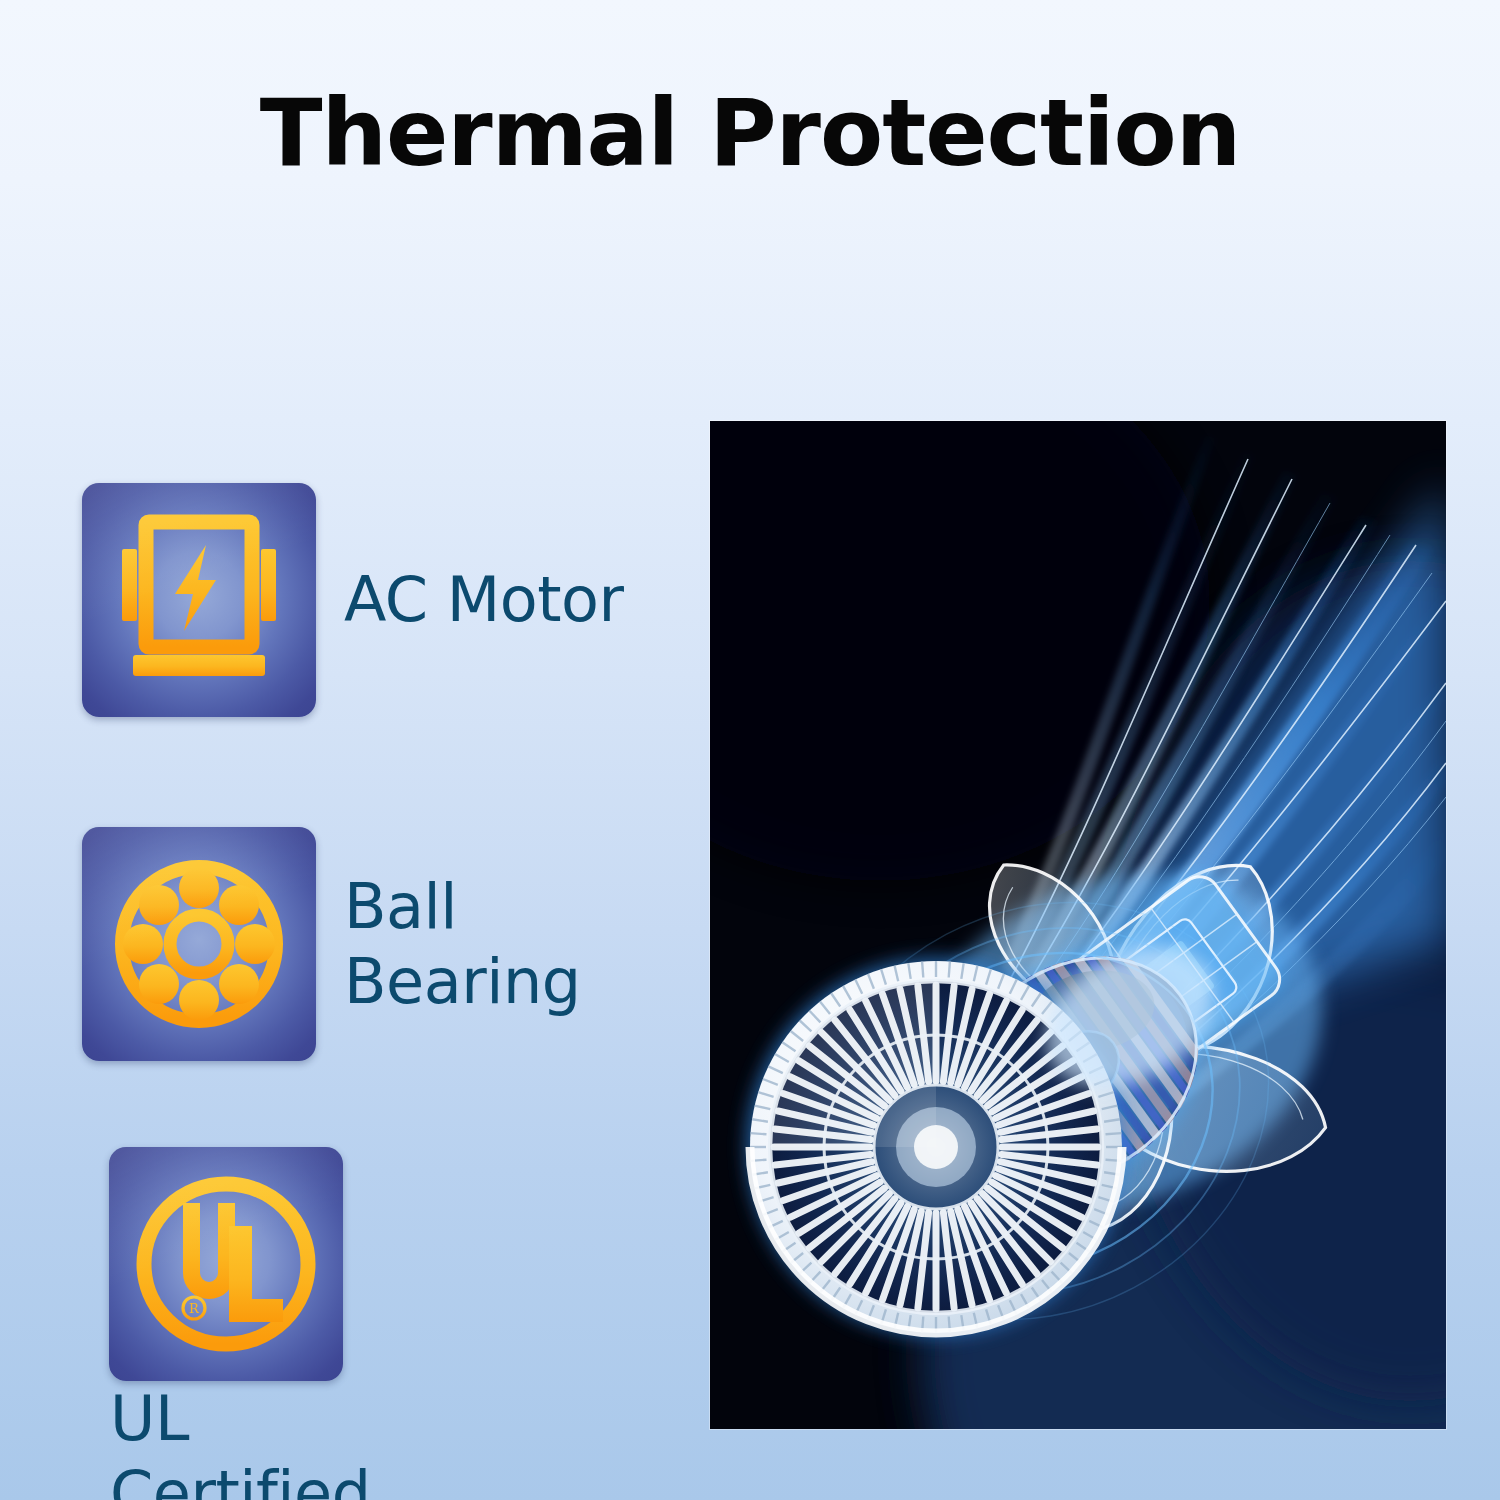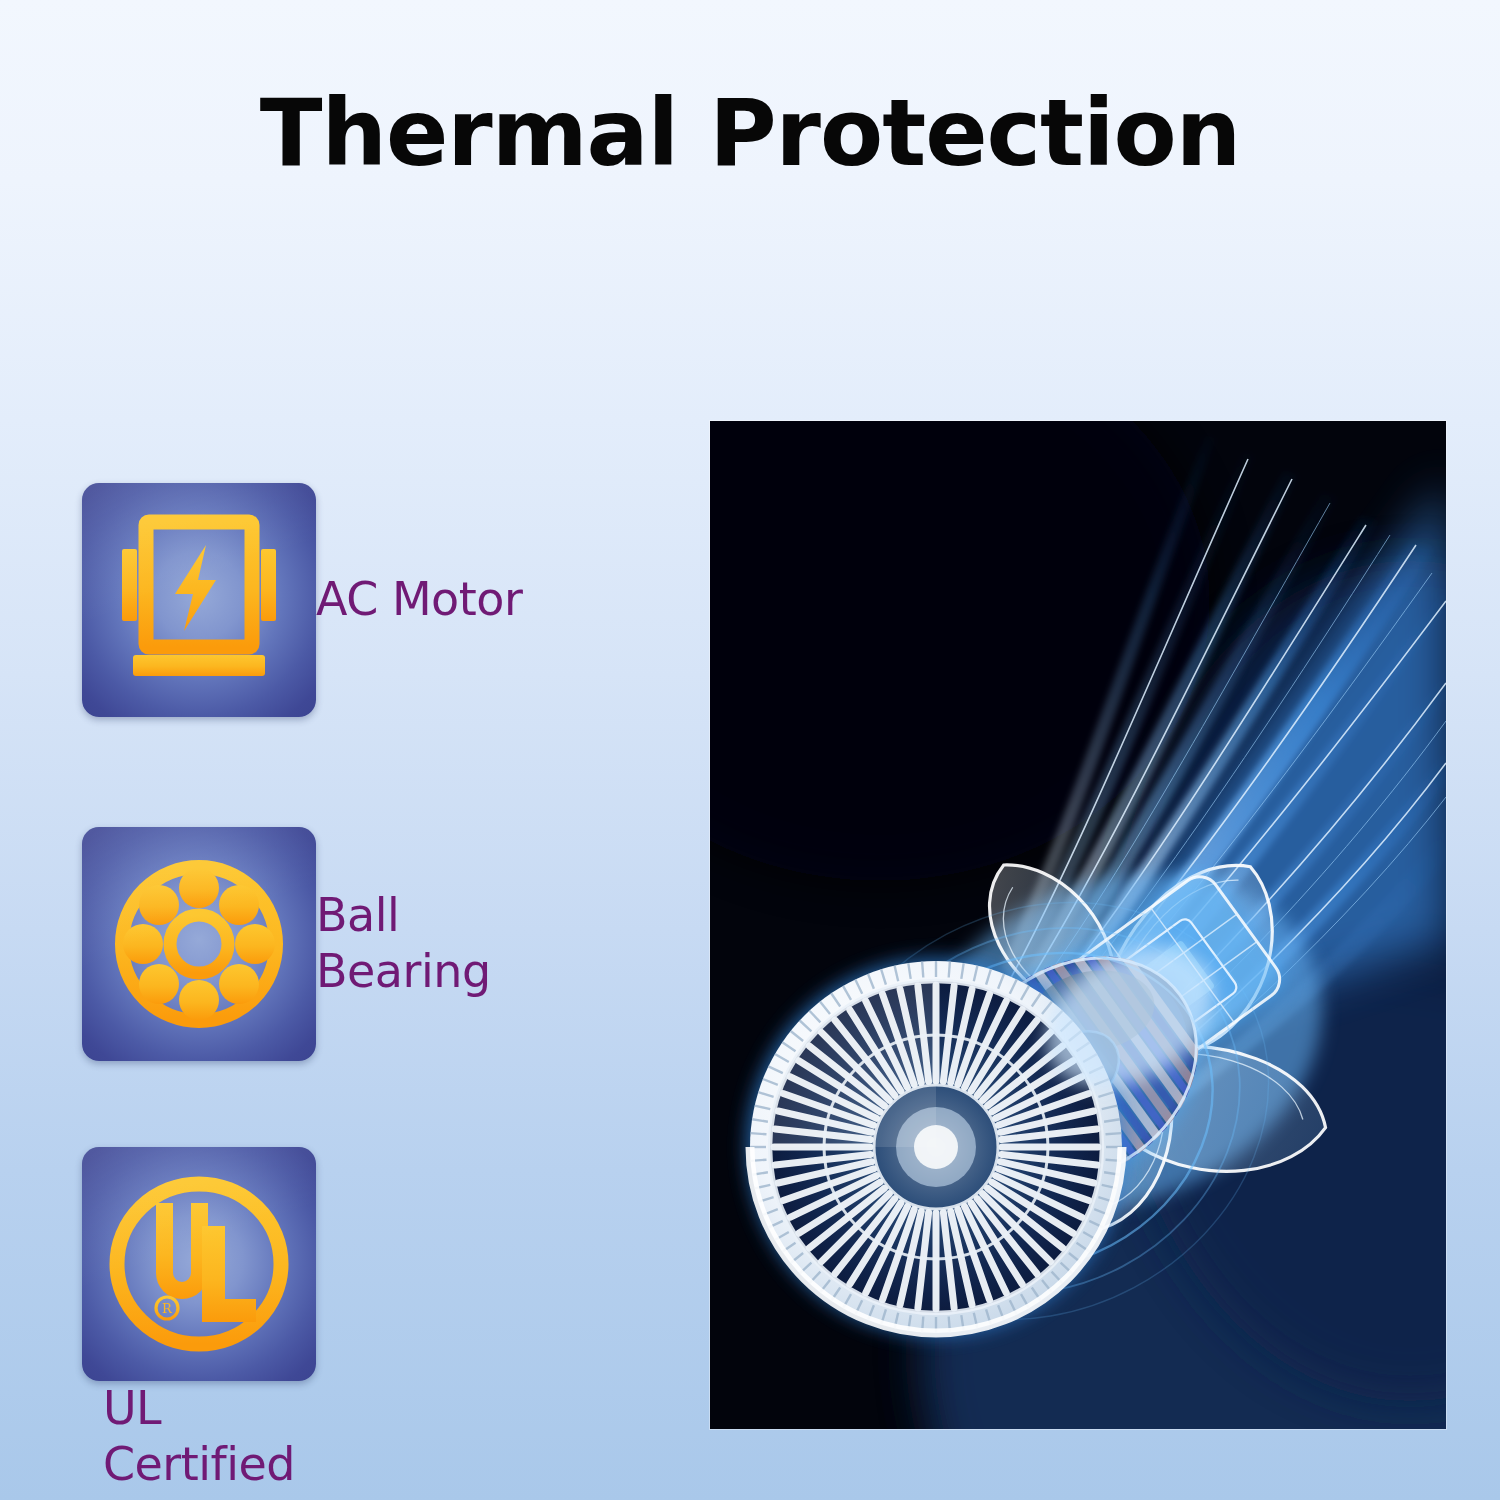--- a/index.html
+++ b/index.html
@@ -47,24 +47,25 @@
   .tile::after{
     content:"";
     position:absolute; inset:0;
     border-radius:17px;
     background:linear-gradient(160deg, rgba(255,255,255,.10) 0%, rgba(255,255,255,0) 45%);
     pointer-events:none;
   }
   .tile svg { position:absolute; left:0; top:0; width:234px; height:234px; }
 
   .flabel {
+    margin-left:28px;
     font-family:"DejaVu Sans", sans-serif;
-    font-size:46px;
+    font-size:62px;
     line-height:1.21;
-    color:#701a75;
+    color:#0c4a6e;
     font-weight:400;
     letter-spacing:-0.5px;
     white-space:pre-line;
   }
 
   
   .panel {
     position:absolute;
     left:710px; top:421px;
     width:736px; height:1008px;

